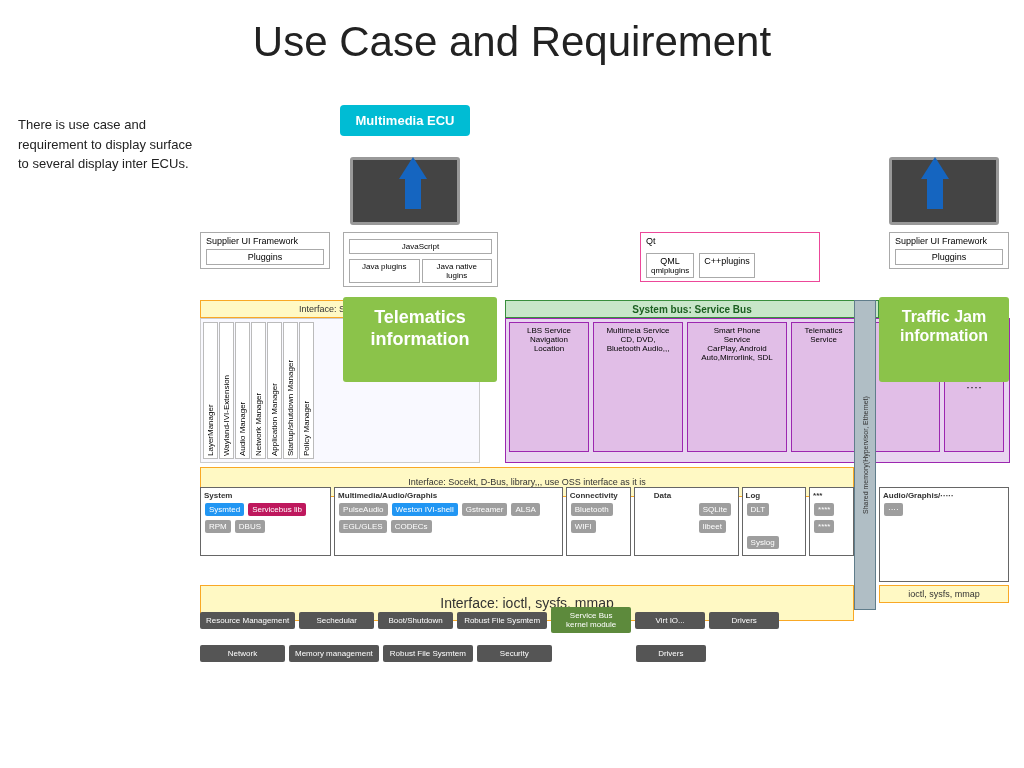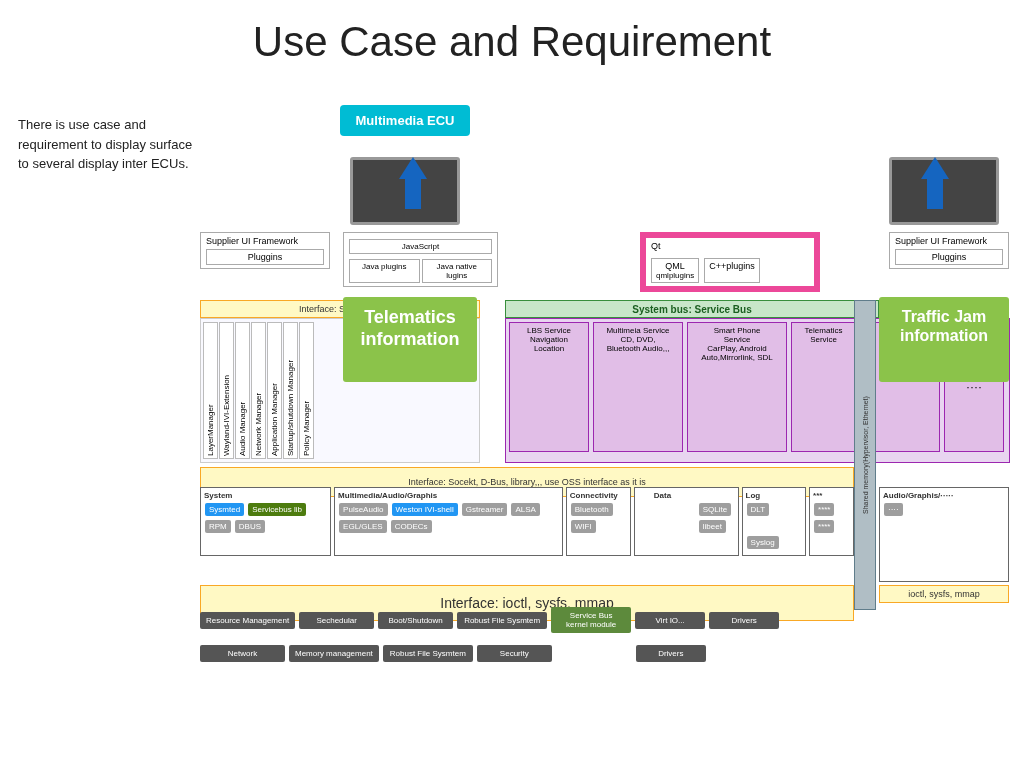--- a/index.html
+++ b/index.html
@@ -166,21 +166,21 @@
     .subsystem-item {
       background: #9e9e9e;
       color: #fff;
       font-size: 8px;
       padding: 2px 4px;
       border-radius: 2px;
       display: inline-block;
       margin: 1px;
     }
     .subsystem-item.green {
-      background: #4d7c0f;
+      background: #be185d;
     }
     .subsystem-item.blue-item {
       background: #2196f3;
       color: #fff;
     }
     
     .bottom-box {
       background: #555;
       color: #fff;
       font-size: 8px;
@@ -198,21 +198,21 @@
       transform: rotate(180deg);
       font-size: 9px;
       text-align: center;
       display: flex;
       align-items: center;
       justify-content: center;
       color: #333;
     }
     .qt-box {
       position: absolute;
-      border: 6px solid #ec4899;
+      border: 1px solid #ec4899;
       background: #fff;
       font-size: 9px;
       padding: 3px 5px;
     }
   </style>
 </head>
 <body>
 
 <h1 class="page-title">Use Case and Requirement</h1>
 
@@ -268,21 +268,21 @@
   </div>
 
   <div class="interface-bar" style="left:5px;top:195px;width:280px;height:18px;font-size:9px;">
     <span>Interface: Socket,etc</span>
   </div>
 
   <div class="system-bus-bar" style="left:310px;top:195px;right:135px;height:18px;font-size:10px;">
     <span>System bus: Service Bus</span>
   </div>
 
-  <div class="telematics-highlight" style="left:148px;top:192px;width:134px;height:85px;font-size:18px;line-height:1.2;">
+  <div class="telematics-highlight" style="left:148px;top:192px;width:154px;height:85px;font-size:18px;line-height:1.2;">
     <span>Telematics information</span>
   </div>
 
   <div class="traffic-highlight" style="right:5px;top:192px;width:130px;height:85px;font-size:16px;line-height:1.2;">
     <span>Traffic Jam information</span>
   </div>
 
   <div style="position:absolute;left:5px;top:213px;width:280px;height:145px;border:1px solid #ccc;background:#f9f9ff;display:flex;overflow:hidden;">
     <div style="display:flex;flex-direction:row;align-items:stretch;width:100%;height:100%;">
 

